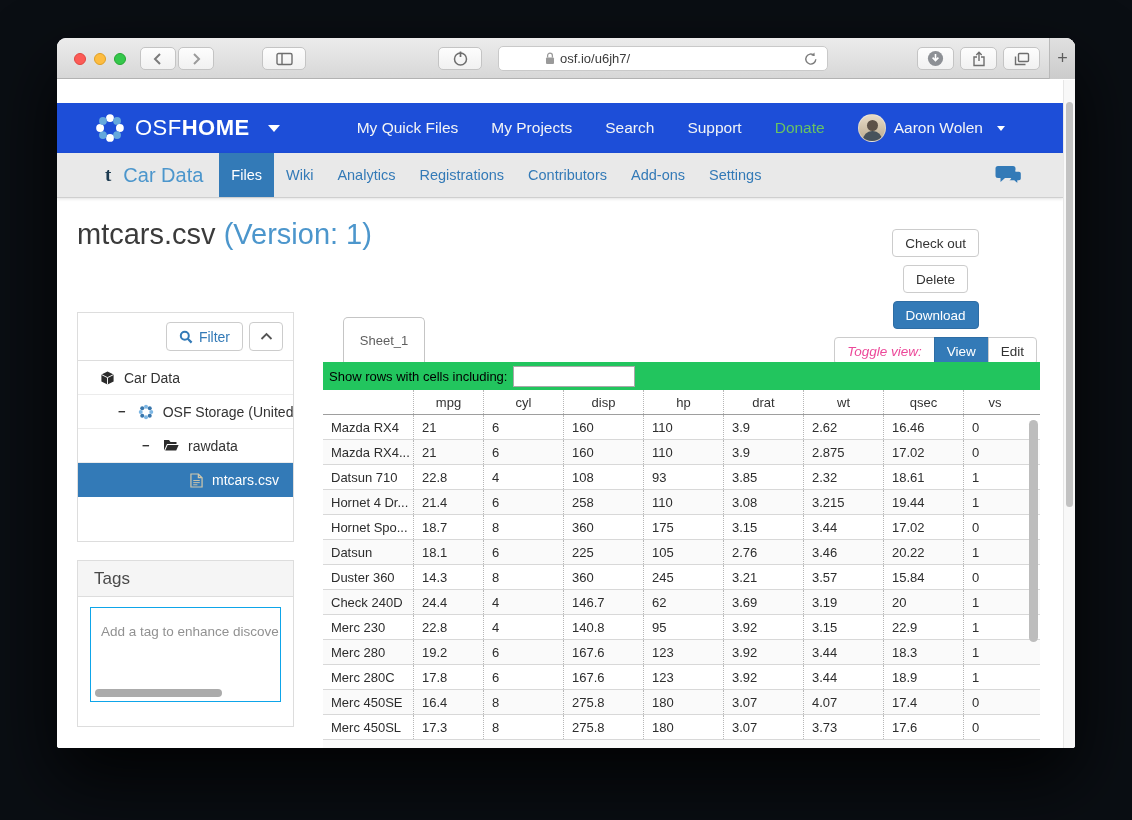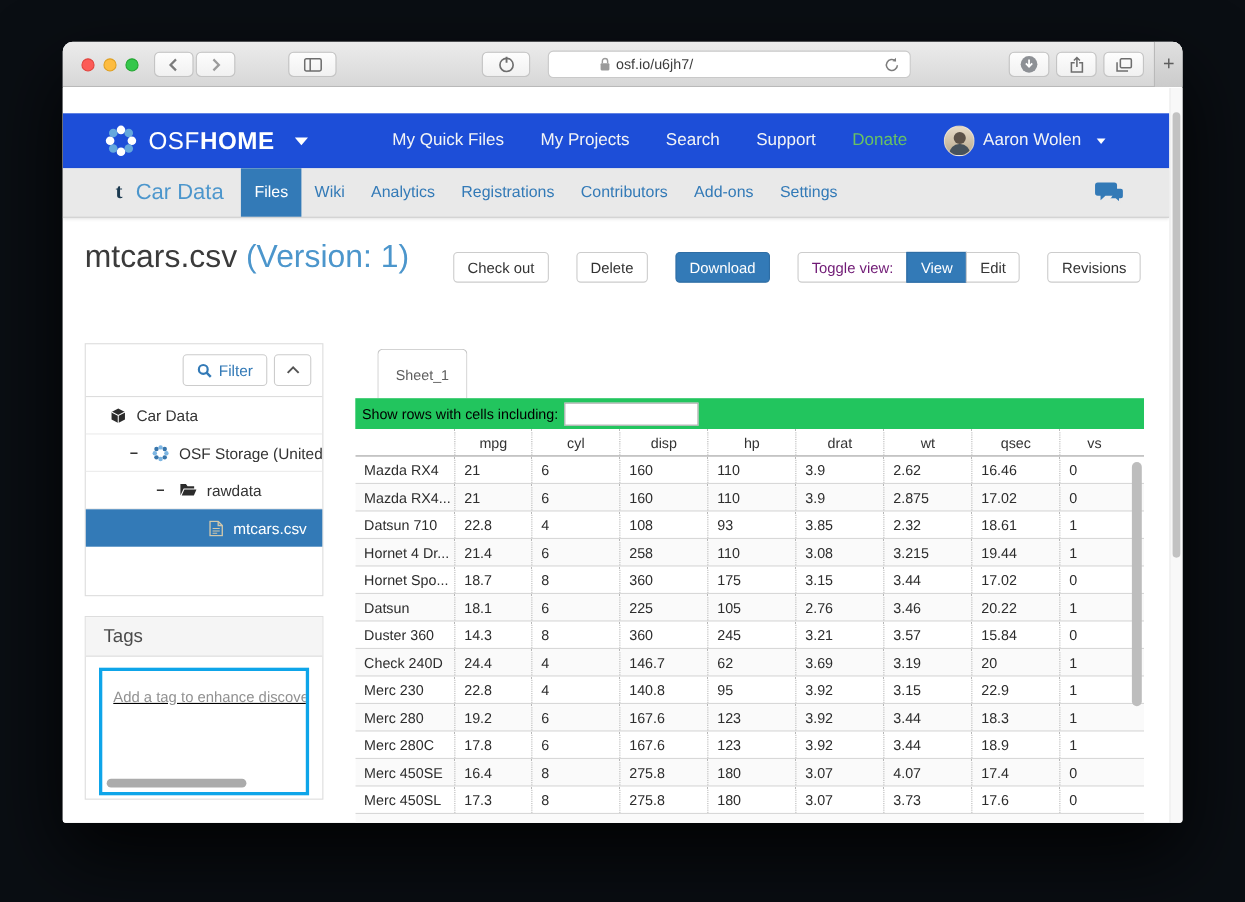--- a/index.html
+++ b/index.html
@@ -69,29 +69,29 @@
          font-size:19px; color:#1c3a50; margin-right:12px; }
   .proj-title { align-self:center; font-size:20px; color:#4c96cc; margin-right:16px; white-space:nowrap; }
   .ptabs { display:flex; align-items:stretch; }
   .ptab { display:flex; align-items:center; padding:0 12px; color:#337ab7; font-size:14.5px; }
   .ptab.active { background:#337ab7; color:#fff; }
   .chat { position:absolute; right:40px; top:10px; }
 
   
   .file-title { position:absolute; left:20px; top:138px; font-size:29px; font-weight:400; color:#3b3b3b; }
   .file-title .version { color:#4c96cc; }
-  .actions { position:absolute; top:149px; right:26px; display:flex; gap:25px; align-items:center; }
+  .actions { position:absolute; top:149px; right:26px; display:flex; gap:8px; align-items:center;flex-direction:column; }
   .btn { height:28px; padding:0 12px; background:#fff; border:1px solid #ccc; border-radius:4px;
          font-size:13.5px; color:#333; display:flex; align-items:center; font-family:inherit; }
   .btn-primary { background:#337ab7; border-color:#2e6da4; color:#fff; }
   .btn-group { display:flex; }
   .btn-group .btn { border-radius:0; margin-left:-1px; }
   .btn-group .btn:first-child { border-radius:4px 0 0 4px; margin-left:0; }
   .btn-group .btn:last-child { border-radius:0 4px 4px 0; }
-  .btn.muted { color:#701a75; }
+  .btn.muted { color:#ec4899;font-style:italic; }
 
   
   .panel { position:absolute; left:20px; width:217px; background:#fff; border:1px solid #ddd; }
   .panel-files { top:232px; height:230px; }
   .pf-head { height:48px; border-bottom:1px solid #ddd; display:flex; align-items:center;
              justify-content:flex-end; gap:6px; padding-right:10px; }
   .filter-btn { height:29px; padding:0 12px; border:1px solid #ccc; border-radius:4px; background:#fff;
                 color:#337ab7; font-size:14px; display:flex; align-items:center; gap:6px; }
   .collapse-btn { height:29px; width:34px; border:1px solid #ccc; border-radius:4px; background:#fff;
                   display:flex; align-items:center; justify-content:center; }
@@ -101,22 +101,22 @@
   .trow .ticon { margin-right:9px; display:flex; }
   .trow1 { padding-left:22px; }
   .trow2 { padding-left:40px; }
   .trow3 { padding-left:64px; }
   .trow4 { padding-left:112px; background:#337ab7; color:#fff; border-bottom:none; }
   .trow .lbl { white-space:nowrap; overflow:hidden; }
 
   .panel-tags { top:480px; height:167px; }
   .tags-head { height:36px; background:#f5f5f5; border-bottom:1px solid #ddd; display:flex;
                align-items:center; padding-left:16px; font-size:17px; color:#4a4a4a; }
-  .tags-box { position:absolute; left:12px; right:12px; top:46px; height:116px;
-              border:3px solid #0ea5e9; overflow:hidden;text-decoration:underline; }
+  .tags-box { position:absolute; left:12px; right:12px; top:46px; height:95px;
+              border:1px solid #0ea5e9; overflow:hidden; }
   .tags-ph { padding:16px 10px 0; font-size:13.5px; color:#919191; white-space:nowrap; }
   .tags-hscroll { position:absolute; left:4px; bottom:4px; width:127px; height:8px;
                   background:#ababab; border-radius:4px; }
 
   
   .sheet-tab { position:absolute; left:286px; top:237px; width:82px; height:45px; background:#fff;
                border:1px solid #c5c5c5; border-bottom:none; border-radius:5px 5px 0 0;
                display:flex; align-items:center; justify-content:center; font-size:13px; color:#5f5f5f; }
   .viewer-toolbar { position:absolute; left:266px; top:282px; width:717px; height:28px;
                     background:#22c55e; display:flex; align-items:center; padding-left:6px;

